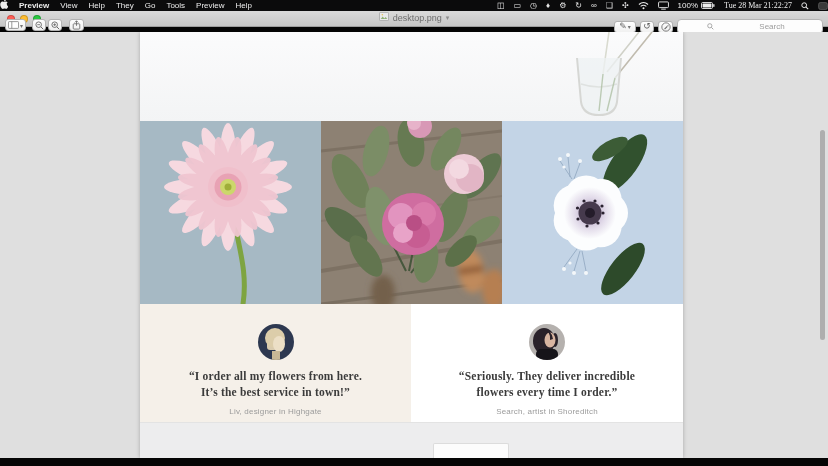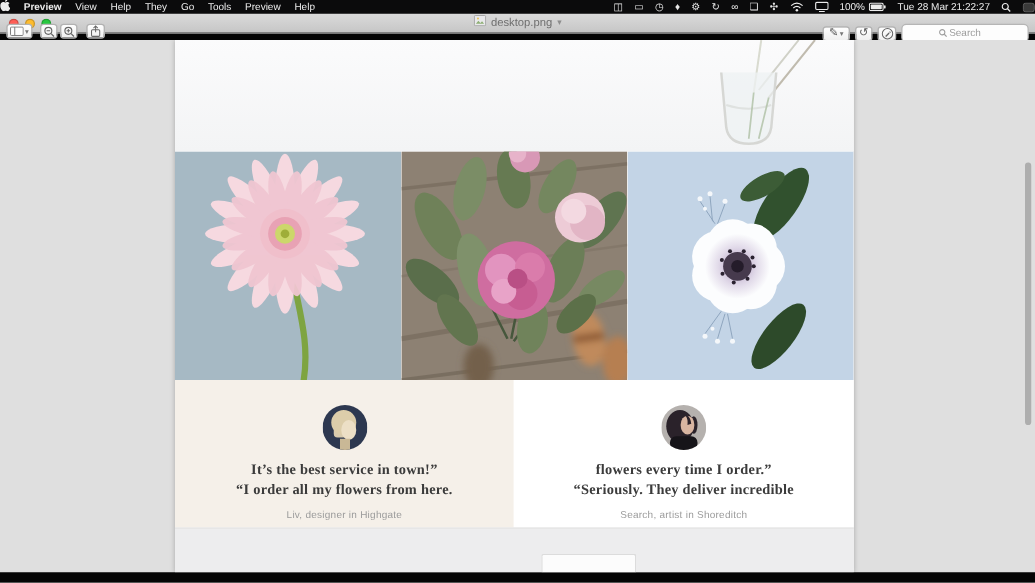--- a/index.html
+++ b/index.html
@@ -9,42 +9,42 @@
   
   .menubar{position:absolute;top:0;left:0;width:828px;height:11px;background:#0b0b0c;color:#ececec;
            display:flex;align-items:center;padding:0 0;box-sizing:border-box;font-size:8px;line-height:11px;}
   .mb-left{display:flex;align-items:center;gap:11px;}
   .mb-left .app{font-weight:bold;}
   .mb-left span{cursor:default;white-space:nowrap;}
   .mb-right{margin-left:auto;display:flex;align-items:center;gap:9px;}
   .mb-right .sicon{font-size:8px;line-height:9px;color:#e6e6e6;}
   .mb-right svg{display:block;}
   .batt{display:flex;align-items:center;gap:3px;}
-  .clock{white-space:nowrap;}
+  .clock{white-space:nowrap;font-family:Liberation Serif, serif;}
 
   
   .titlebar{position:absolute;top:11px;left:0;width:828px;height:16px;
             background:linear-gradient(#dadada,#c6c6c6);border-bottom:1px solid #9d9d9d;box-sizing:border-box;}
   .traffic{position:absolute;left:7px;top:4px;display:flex;gap:5px;}
   .tl{width:8px;height:8px;border-radius:50%;box-sizing:border-box;border:0.5px solid rgba(0,0,0,.2);}
   .tl.red{background:#ff5f57}.tl.yellow{background:#febc2e}.tl.green{background:#28c840}
   .win-title{position:absolute;top:1px;left:0;right:0;display:flex;justify-content:center;align-items:center;gap:4px;
              font-size:9px;color:#6e6e6e;}
   .win-title .chev{font-size:7px;color:#8d8d8d;}
   .tb-left{position:absolute;left:5px;top:8px;display:flex;align-items:center;}
   .tb-right{position:absolute;right:5px;top:8px;display:flex;align-items:center;gap:4px;}
   .tbtn{height:12px;border:1px solid #b2b2b2;border-radius:3px;background:linear-gradient(#fefefe,#f0f0f0);
         display:flex;align-items:center;justify-content:center;box-sizing:border-box;color:#5b5b5b;gap:1px;cursor:default;}
   .tbtn .chev{font-size:6px;color:#777;}
   .w20{width:21px}.w13{width:14px}.w15{width:15px}.w22{width:22px}
   .grp{display:flex;gap:2px;margin-left:6px;}
   .share-m{margin-left:7px;}
   .glyphbtn{font-size:9px;line-height:9px;}
   .searchbox{position:relative;width:100px;height:13px;border:1px solid #b5b5b5;border-radius:4px;background:#fdfdfd;
-             display:flex;align-items:center;justify-content:flex-end;}
+             display:flex;align-items:center;justify-content:flex-end;padding-left:44px;}
   .searchbox svg{position:absolute;left:29px;top:3px;}
   .searchbox input{border:none;outline:none;background:transparent;width:100%;height:100%;
                    font-size:8px;text-align:center;color:#444;font-family:"Liberation Sans",sans-serif;}
   .searchbox input::placeholder{color:#9c9c9c;}
 
   
   .content{position:absolute;top:32px;left:0;width:828px;height:426px;background:#dfdfdf;overflow:hidden;}
   .doc{position:absolute;left:140px;top:0;width:543px;height:426px;background:#fff;box-shadow:0 0 4px rgba(0,0,0,.25);}
 
   .hero{height:89px;background:linear-gradient(#fbfbfc,#f3f4f5);position:relative;overflow:hidden;}
@@ -390,39 +390,39 @@
           <div class="avatar">
             <svg width="36" height="36" viewBox="0 0 36 36">
               <rect width="36" height="36" fill="#2d3850"></rect>
               <rect x="9" y="13" width="10" height="13" rx="3" fill="#d9cbae"></rect>
               <circle cx="17" cy="14" r="10" fill="#dccdaa"></circle>
               <ellipse cx="21" cy="20" rx="6" ry="8" fill="#ecdfc6"></ellipse>
               <rect x="14" y="27" width="8" height="9" fill="#c9b896"></rect>
             </svg>
           </div>
           <div class="quote">
+            <div>“I order all my flowers from here.</div>
             <div>It’s the best service in town!”</div>
-            <div>“I order all my flowers from here.</div>
           </div>
           <div class="author">Liv, designer in Highgate</div>
         </div>
         <div class="t-panel white">
           <div class="avatar">
             <svg width="36" height="36" viewBox="0 0 36 36">
               <rect width="36" height="36" fill="#b5b1ae"></rect>
               <ellipse cx="15" cy="17" rx="11" ry="13" fill="#2a222a"></ellipse>
               <ellipse cx="26" cy="16" rx="3" ry="7" fill="#2a222a"></ellipse>
               <ellipse cx="21" cy="16" rx="5.5" ry="7.5" fill="#d8b5a1"></ellipse>
               <path d="M14 6q9 0 10 9l-3 1q1-9-7-10z" fill="#2a222a"></path>
               <rect x="7" y="25" width="22" height="11" rx="5" fill="#161419"></rect>
             </svg>
           </div>
           <div class="quote">
+            <div>“Seriously. They deliver incredible</div>
             <div>flowers every time I order.”</div>
-            <div>“Seriously. They deliver incredible</div>
           </div>
           <div class="author">Search, artist in Shoreditch</div>
         </div>
       </div>
 
       <div class="next">
         <div class="card"></div>
       </div>
     </div>
 

